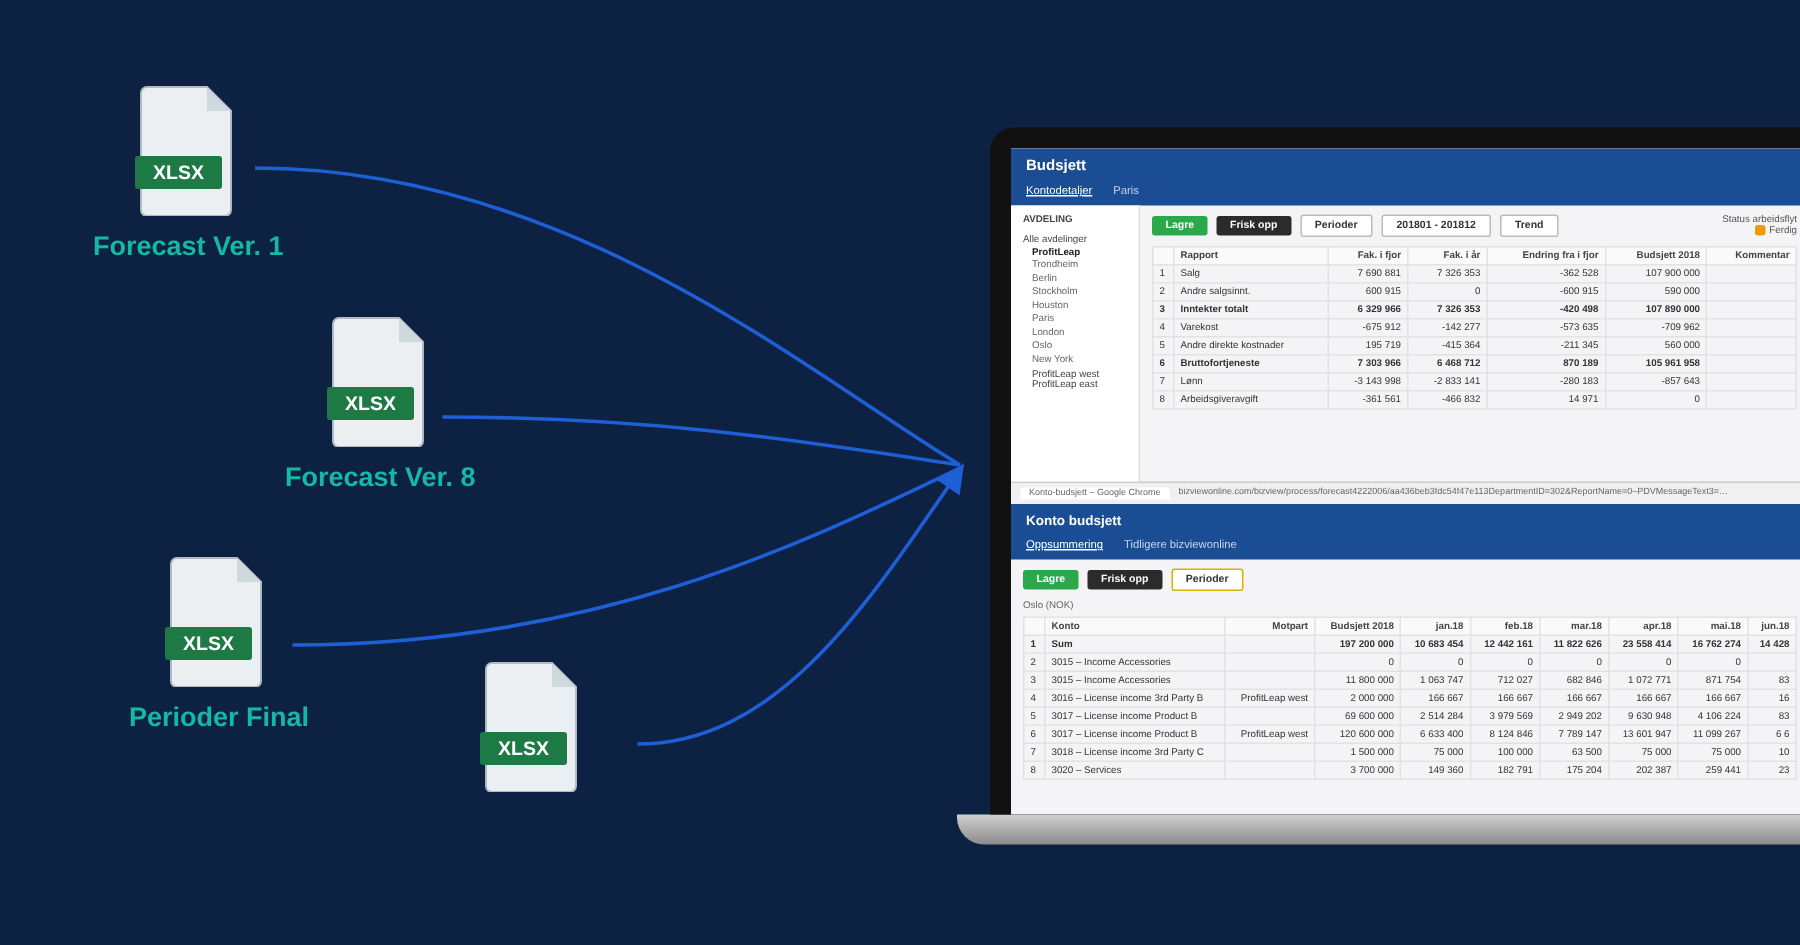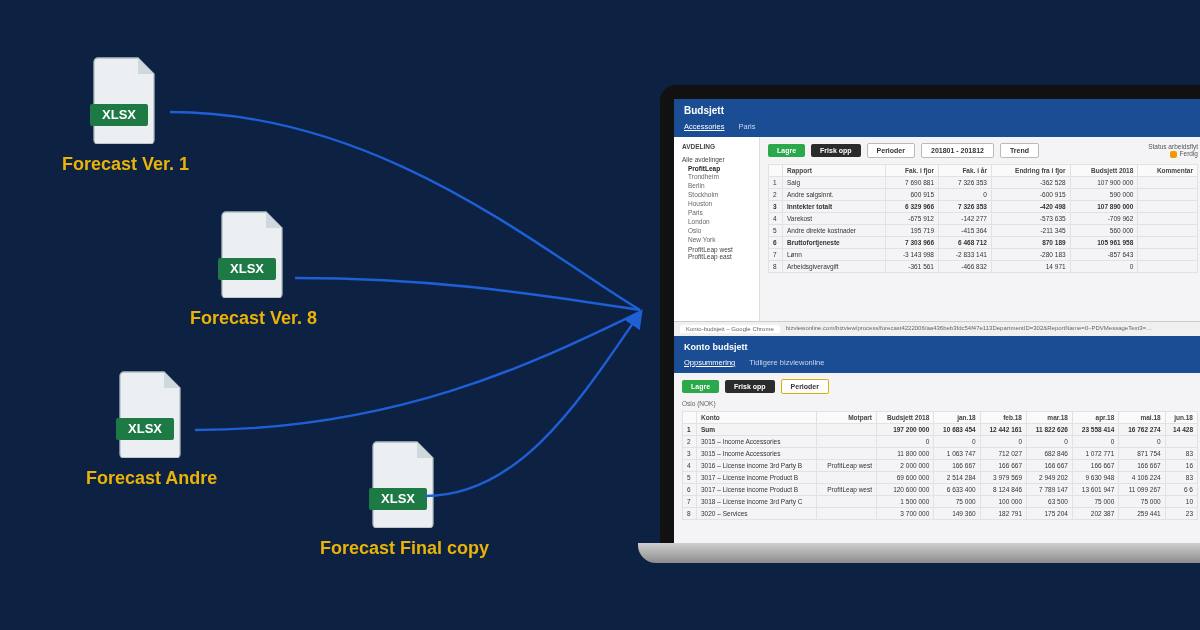--- a/index.html
+++ b/index.html
@@ -16,21 +16,21 @@
     text-align: center;
   }
   .file-icon {
     width: 72px;
     height: 88px;
     margin: 0 auto 10px;
     position: relative;
   }
   .file-icon svg { display: block; }
   .file-label {
-    color: #eab308;
+    color: #14b8a6;
     font-size: 18px;
     font-weight: 600;
     white-space: nowrap;
   }
   .arrows {
     position: absolute;
     left: 0;
     top: 0;
     width: 1200px;
     height: 630px;
@@ -176,54 +176,53 @@
 
 <div class="file-group" style="left:86px; top:370px;">
   <div class="file-icon">
     <svg width="72" height="88" viewBox="0 0 72 88">
       <path d="M8 2 h40 l16 16 v66 a4 4 0 0 1 -4 4 H8 a4 4 0 0 1 -4 -4 V6 a4 4 0 0 1 4 -4 z" fill="#eceff1" stroke="#b0bcc4" stroke-width="1.3"></path>
       <path d="M48 2 v16 h16" fill="#cfd8dc"></path>
       <rect x="0" y="48" width="58" height="22" rx="2" fill="#1e7a45"></rect>
       <text x="29" y="63" text-anchor="middle" fill="#fff" font-family="Arial" font-size="13" font-weight="700">XLSX</text>
     </svg>
   </div>
-  <div class="file-label">Forecast Andre</div>
+  <div class="file-label">Perioder Final</div>
 </div>
 
 <div class="file-group" style="left:320px; top:440px;">
   <div class="file-icon">
     <svg width="72" height="88" viewBox="0 0 72 88">
       <path d="M8 2 h40 l16 16 v66 a4 4 0 0 1 -4 4 H8 a4 4 0 0 1 -4 -4 V6 a4 4 0 0 1 4 -4 z" fill="#eceff1" stroke="#b0bcc4" stroke-width="1.3"></path>
       <path d="M48 2 v16 h16" fill="#cfd8dc"></path>
       <rect x="0" y="48" width="58" height="22" rx="2" fill="#1e7a45"></rect>
       <text x="29" y="63" text-anchor="middle" fill="#fff" font-family="Arial" font-size="13" font-weight="700">XLSX</text>
     </svg>
   </div>
-  <div class="file-label">Forecast Final copy</div>
 </div>
 
 <svg class="arrows" viewBox="0 0 1200 630">
   <defs>
     <marker id="arrowhead" markerWidth="8" markerHeight="8" refX="6" refY="4" orient="auto">
       <path d="M0,0 L8,4 L0,8 z" fill="#1e5fd6"></path>
     </marker>
   </defs>
   <path d="M170 112 C 380 112, 540 250, 640 310" fill="none" stroke="#1e5fd6" stroke-width="2.4"></path>
   <path d="M295 278 C 440 278, 540 295, 640 310" fill="none" stroke="#1e5fd6" stroke-width="2.4"></path>
   <path d="M195 430 C 400 430, 540 360, 640 312" fill="none" stroke="#1e5fd6" stroke-width="2.4"></path>
   <path d="M425 496 C 520 496, 580 400, 640 313" fill="none" stroke="#1e5fd6" stroke-width="2.4" marker-end="url(#arrowhead)"></path>
 </svg>
 
 <div class="laptop">
   <div class="screen-bezel">
     <div class="screen">
 
       <div class="app-titlebar">Budsjett</div>
       <div class="app-tabs">
-        <span class="active">Accessories</span>
+        <span class="active">Kontodetaljer</span>
         <span>Paris</span>
       </div>
 
       <div class="body-row">
         <div class="sidebar">
           <div class="hdr">AVDELING</div>
           <div style="padding:2px 0;">Alle avdelinger</div>
           <div class="grp" style="padding-left:6px;">ProfitLeap</div>
           <ul id="sb-items">
               <li>Trondheim</li>

